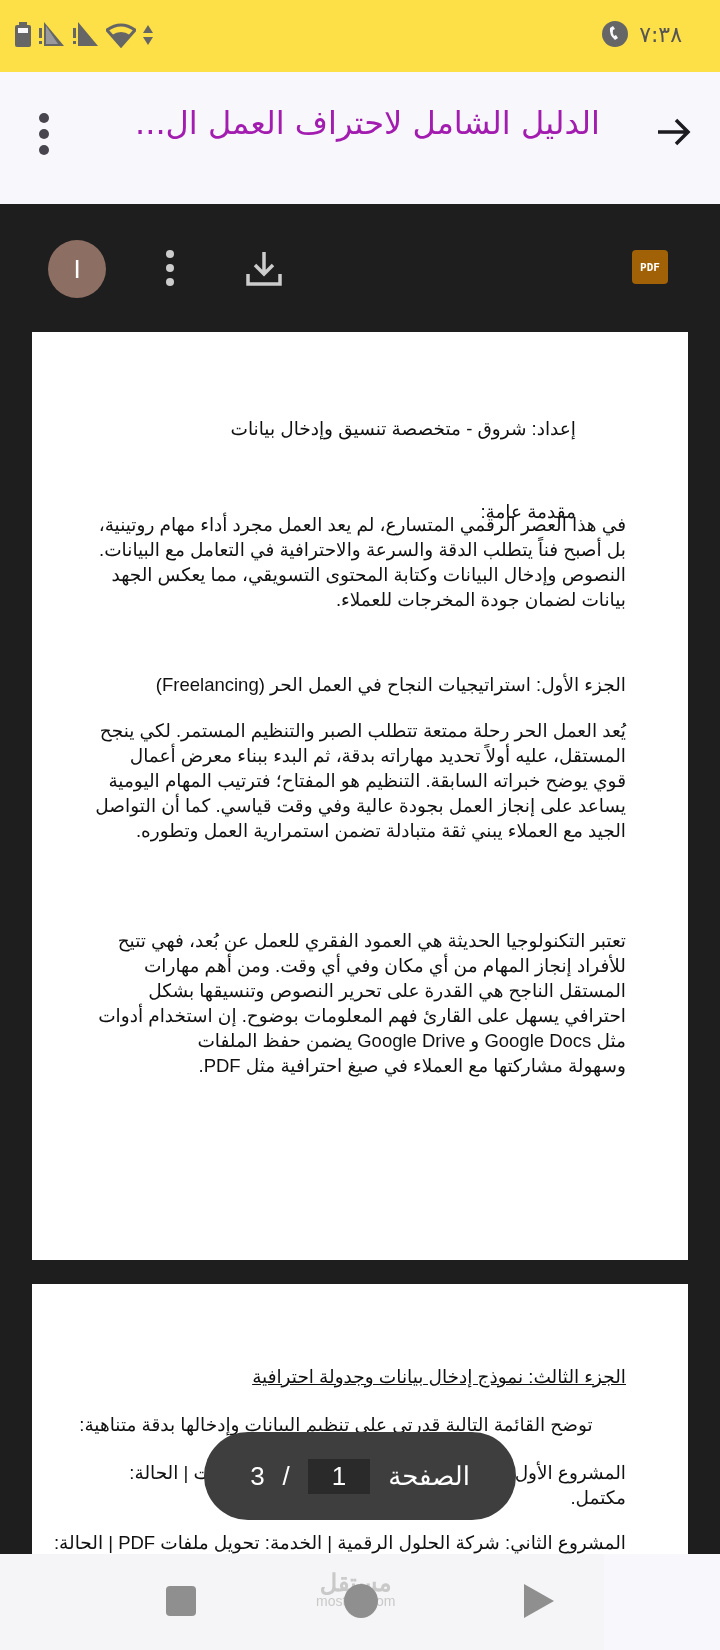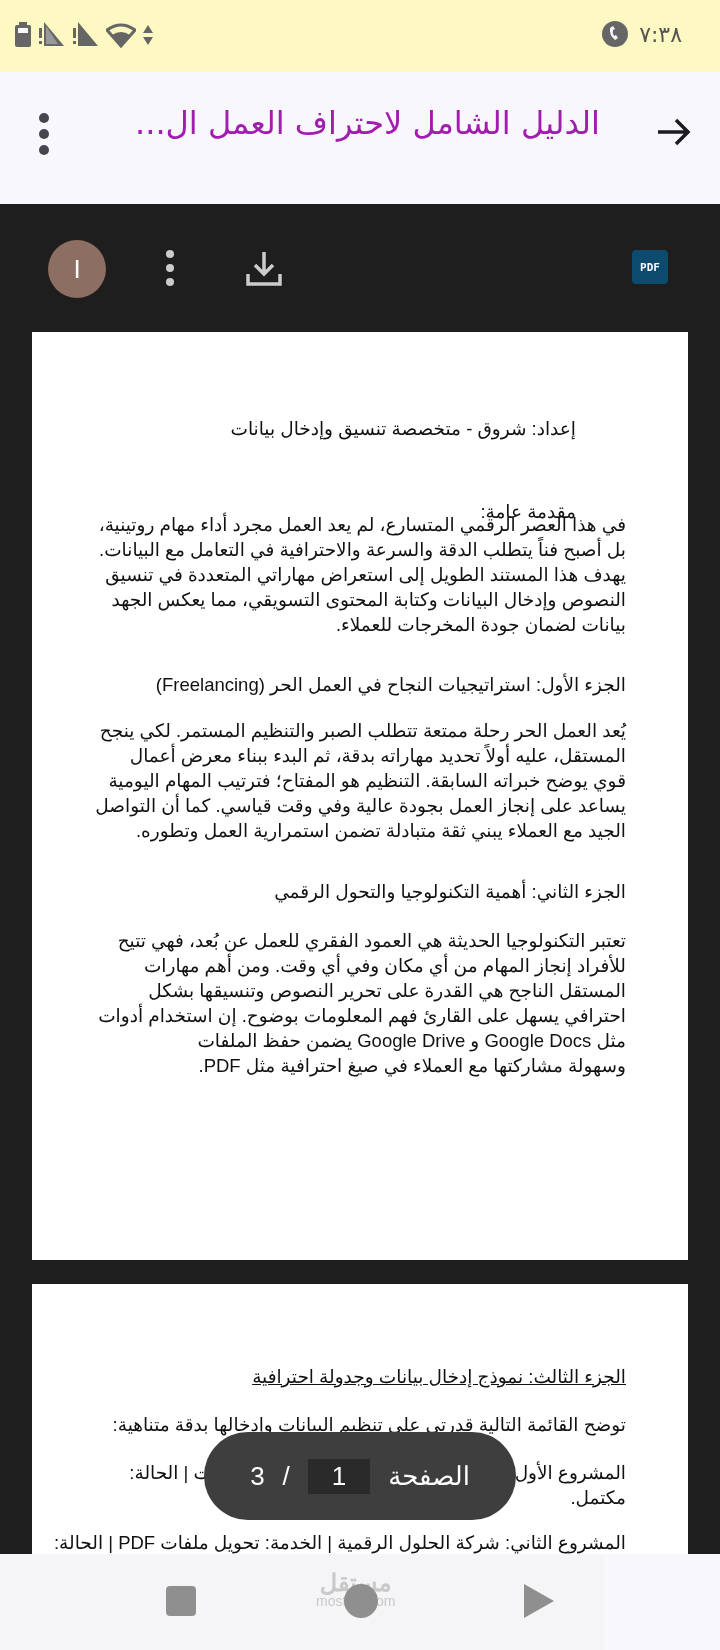--- a/index.html
+++ b/index.html
@@ -1,27 +1,27 @@
 <!DOCTYPE html>
 <html><head>
 <meta charset="utf-8">
 <style>
   * { box-sizing: border-box; margin: 0; padding: 0; }
   html, body { width: 720px; height: 1650px; overflow: hidden; background: #f8f7fc; font-family: "DejaVu Sans", sans-serif; }
-  .statusbar { position: absolute; top: 0; left: 0; width: 720px; height: 72px; background: #fef9c3; text-align: right; }
+  .statusbar { position: absolute; top: 0; left: 0; width: 720px; height: 72px; background: #fde047; text-align: right; }
   .sb-left { position: absolute; left: 14px; top: 22px; display: flex; align-items: center; gap: 6px; }
   .sb-right { position: absolute; right: 38px; top: 20px; display: flex; align-items: center; gap: 10px; }
   .sb-time { font-size: 22px; color: #555; direction: rtl; }
   .appbar { position: absolute; top: 72px; left: 0; width: 720px; height: 132px; background: #f8f7fc; }
   .appbar-title { position: absolute; right: 120px; top: 32px; font-size: 32px; color: #a21caf; direction: rtl; white-space: nowrap; }
   .back-btn { position: absolute; right: 22px; top: 36px; width: 48px; height: 48px; }
   .appbar-menu { position: absolute; left: 22px; top: 38px; width: 44px; height: 48px; }
   .viewer { position: absolute; top: 204px; left: 0; width: 720px; height: 1350px; background: #1e1e1e; overflow: hidden; }
   .viewer-toolbar { position: absolute; top: 0; left: 0; width: 720px; height: 128px; }
-  .pdf-badge { position: absolute; right: 52px; top: 46px; width: 36px; height: 34px; background: #0c4a6e; border-radius: 4px; color: #fff; font-size: 11px; font-weight: bold; display: flex; align-items: center; justify-content: center; font-family: "DejaVu Sans Mono", monospace; }
+  .pdf-badge { position: absolute; right: 52px; top: 46px; width: 36px; height: 34px; background: #a16207; border-radius: 4px; color: #fff; font-size: 11px; font-weight: bold; display: flex; align-items: center; justify-content: center; font-family: "DejaVu Sans Mono", monospace; }
   .file-name { position: absolute; right: 108px; top: 42px; font-size: 28px; color: #c8c8c8; direction: ltr; white-space: nowrap; }
   .download-btn { position: absolute; left: 244px; top: 44px; width: 40px; height: 40px; }
   .more-btn { position: absolute; left: 156px; top: 44px; width 28px; height: 40px; }
   .avatar { position: absolute; left: 48px; top: 36px; width: 58px; height: 58px; border-radius: 50%; background: #8d6e63; color: #fff; font-size: 26px; display: flex; align-items: center; justify-content: center; font-family: "Liberation Sans", sans-serif; }
   .page { position: absolute; left: 32px; width: 656px; background: #fff; }
   .page1 { top: 128px; height: 928px; }
   .page2 { top: 1080px; height: 400px; }
   .doc-text { position: absolute; right: 112px; width: 520px; direction: rtl; text-align: right; font-family: "Liberation Sans", sans-serif; font-size: 18.5px; color: #111; line-height: 25px; }
   .page-indicator { position: absolute; left: 204px; top: 1432px; width: 312px; height: 88px; background: #3e3e3e; border-radius: 44px; display: flex; align-items: center; justify-content: center; gap: 18px; color: #fff; font-size: 26px; font-family: "Liberation Sans", sans-serif; }
   .pi-current { background: #2a2a2a; padding: 2px 24px; }
@@ -105,46 +105,44 @@
     </div>
     <div class="avatar">I</div>
   </div>
 
   <div class="page page1">
     <div class="doc-text" style="top:84px;">إعداد: شروق - متخصصة تنسيق وإدخال بيانات</div>
     <div class="doc-text" style="top:141px;margin-top:26px;">مقدمة عامة:</div>
     <div class="doc-text" style="top:180px; right:62px; width:580px;">
       <div>في هذا العصر الرقمي المتسارع، لم يعد العمل مجرد أداء مهام روتينية،</div>
       <div>بل أصبح فناً يتطلب الدقة والسرعة والاحترافية في التعامل مع البيانات.</div>
-      <div>يهدف هذا المستند الطويل إلى استعراض مهاراتي المتعددة في تنسيق</div>
       <div>النصوص وإدخال البيانات وكتابة المحتوى التسويقي، مما يعكس الجهد</div>
       <div>بيانات لضمان جودة المخرجات للعملاء.</div>
     </div>
     <div class="doc-text" style="top:340px; right:62px; width:580px;">الجزء الأول: استراتيجيات النجاح في العمل الحر (Freelancing)</div>
     <div class="doc-text" style="top:386px; right:62px; width:580px;">
       <div>يُعد العمل الحر رحلة ممتعة تتطلب الصبر والتنظيم المستمر. لكي ينجح</div>
       <div>المستقل، عليه أولاً تحديد مهاراته بدقة، ثم البدء ببناء معرض أعمال</div>
       <div>قوي يوضح خبراته السابقة. التنظيم هو المفتاح؛ فترتيب المهام اليومية</div>
       <div>يساعد على إنجاز العمل بجودة عالية وفي وقت قياسي. كما أن التواصل</div>
       <div>الجيد مع العملاء يبني ثقة متبادلة تضمن استمرارية العمل وتطوره.</div>
     </div>
-    <div class="doc-text" style="top:547px; right:62px; width:580px;">الجزء الثاني: أهمية التكنولوجيا والتحول الرقمي</div>
     <div class="doc-text" style="top:596px; right:62px; width:580px;">
       <div>تعتبر التكنولوجيا الحديثة هي العمود الفقري للعمل عن بُعد، فهي تتيح</div>
       <div>للأفراد إنجاز المهام من أي مكان وفي أي وقت. ومن أهم مهارات</div>
       <div>المستقل الناجح هي القدرة على تحرير النصوص وتنسيقها بشكل</div>
       <div>احترافي يسهل على القارئ فهم المعلومات بوضوح. إن استخدام أدوات</div>
       <div>مثل Google Docs و Google Drive يضمن حفظ الملفات</div>
       <div>وسهولة مشاركتها مع العملاء في صيغ احترافية مثل PDF.</div>
     </div>
   </div>
 
   <div class="page page2">
     <div class="doc-text" style="top:80px; right:62px; width:580px;text-decoration:underline;">الجزء الثالث: نموذج إدخال بيانات وجدولة احترافية</div>
-    <div class="doc-text" style="top:128px; right:62px; width:580px;">توضح القائمة التالية قدرتي على تنظيم البيانات وإدخالها بدقة متناهية:</div>
+    <div class="doc-text" style="top:128px; right:62px; width:580px;text-align:center;">توضح القائمة التالية قدرتي على تنظيم البيانات وإدخالها بدقة متناهية:</div>
     <div class="doc-text" style="top:176px; right:62px; width:580px;">
       <div>المشروع الأول: متجر الأناقة | الخدمة: كتابة وصف منتجات | الحالة:</div>
       <div>مكتمل.</div>
     </div>
     <div class="doc-text" style="top:246px; right:62px; width:580px;margin-left:18px;">المشروع الثاني: شركة الحلول الرقمية | الخدمة: تحويل ملفات PDF | الحالة:</div>
   </div>
 </div>
 
 <div class="page-indicator">
   <span>3</span>

